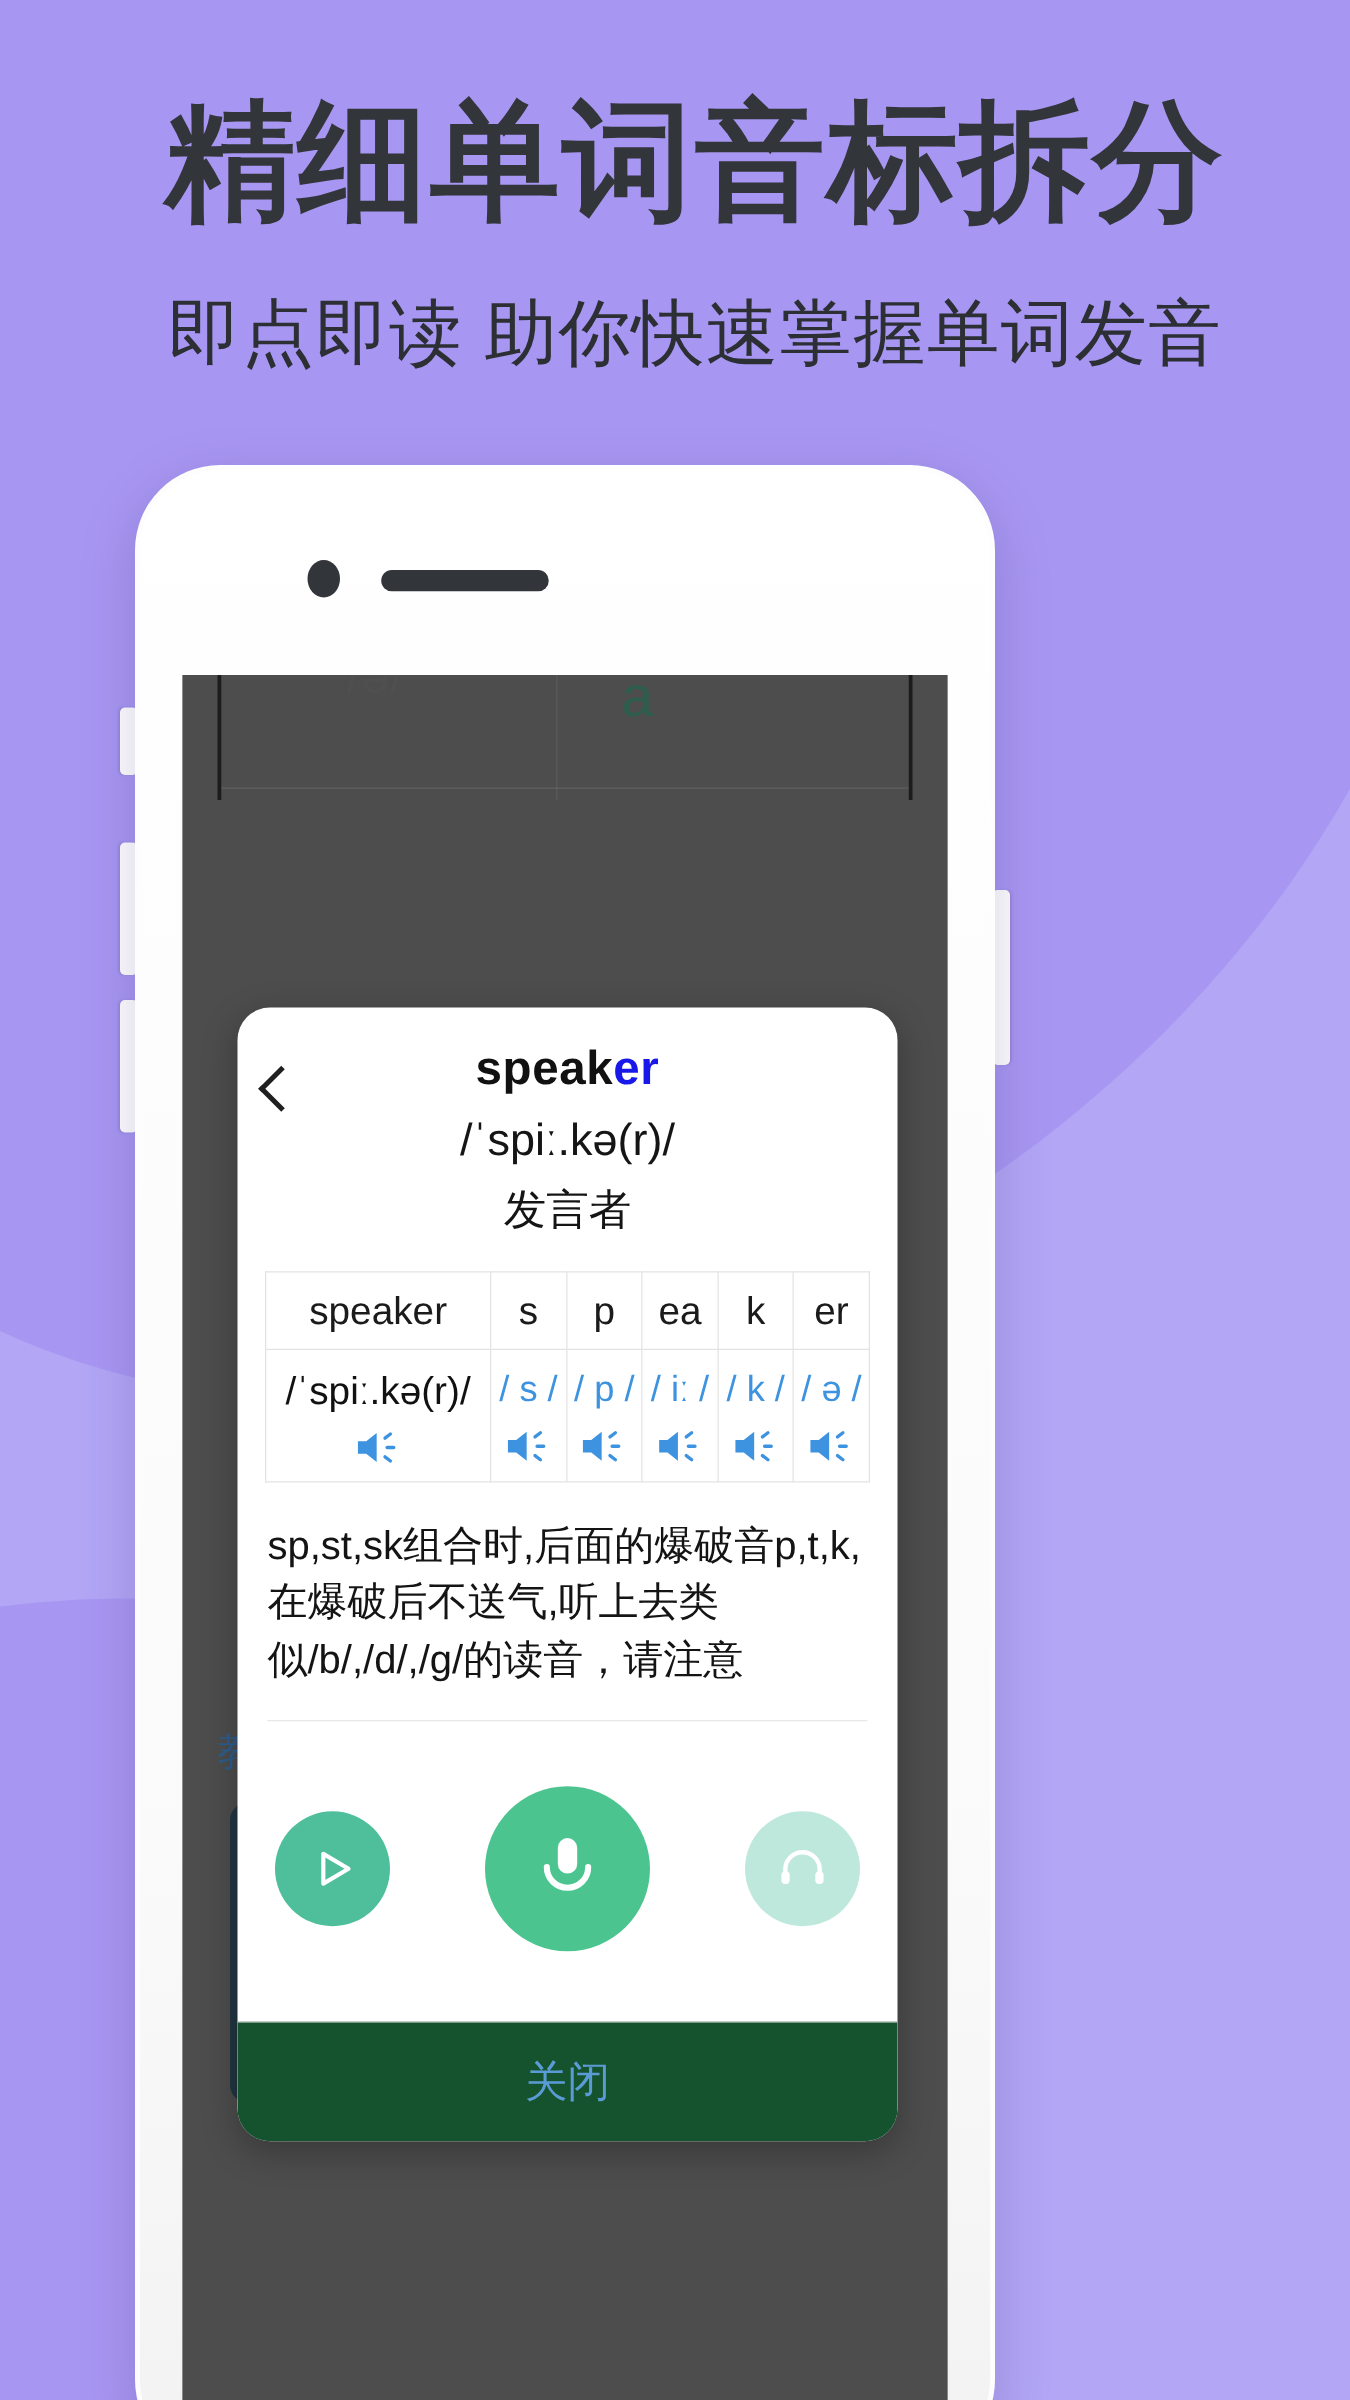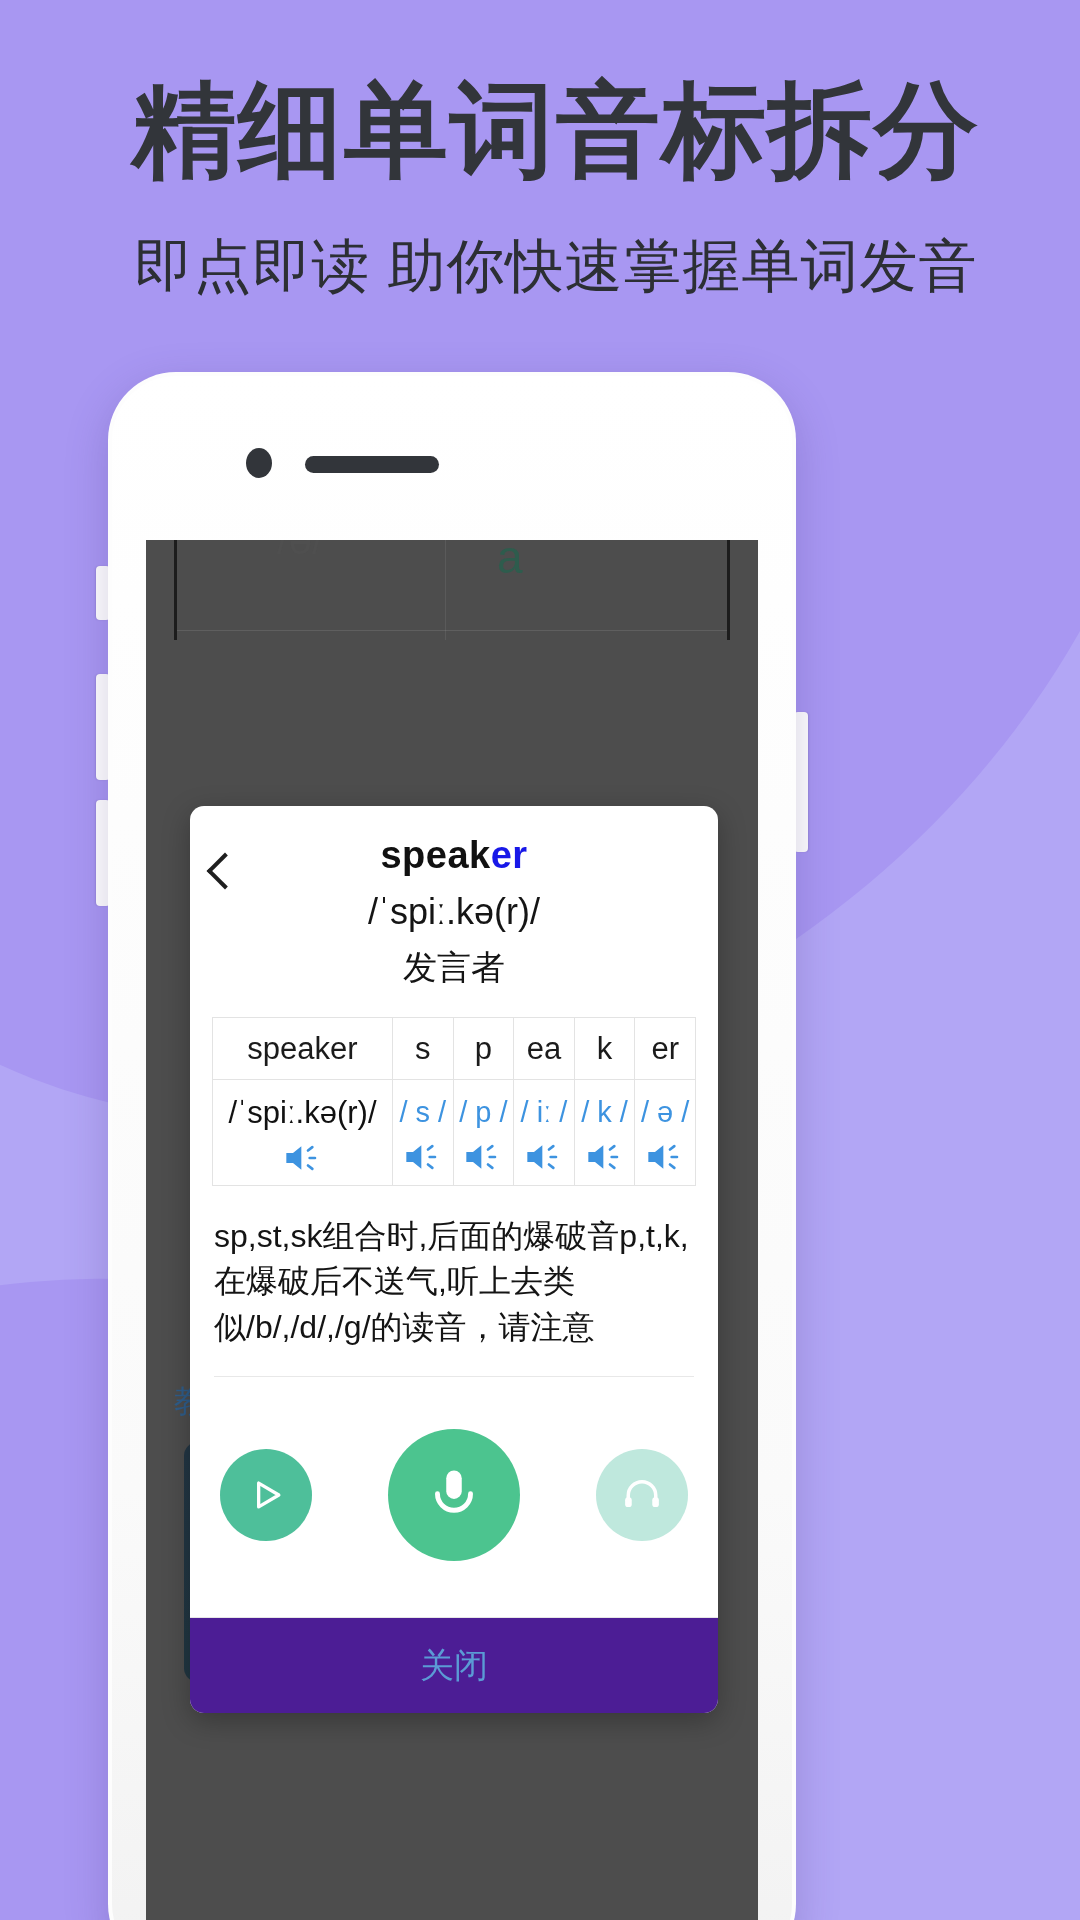--- a/index.html
+++ b/index.html
@@ -86,21 +86,21 @@
     background:rgba(255,255,255,.035);transform:rotate(24deg);
   }
   .dim-videocard .blob{
     position:absolute;right:40px;top:-30px;width:150px;height:150px;border-radius:50%;
     background:rgba(255,255,255,.03);
   }
 
   
   .dialog{
     position:absolute;left:44px;top:266px;width:528px;
-    background:#fff;border-radius:14px;overflow:hidden;
+    background:#fff;border-radius:26px;overflow:hidden;
     box-shadow:0 8px 28px rgba(0,0,0,.28);
     z-index:9;
   }
   .dlg-head{position:relative;padding:28px 0 22px;text-align:center;}
   .back-chev{
     position:absolute;left:22px;top:52px;width:26px;height:26px;
     border-left:4px solid #1f1f1f;border-bottom:4px solid #1f1f1f;
     transform:rotate(45deg);
   }
   .word{font-size:38px;font-weight:bold;color:#111;letter-spacing:.5px;}
@@ -126,21 +126,21 @@
     padding-bottom:26px;border-bottom:1px solid #e8e8e8;
   }
 
   .actions{display:flex;align-items:center;justify-content:center;gap:76px;padding:52px 0 56px;}
   .circ{border-radius:50%;display:flex;align-items:center;justify-content:center;}
   .circ.play{width:92px;height:92px;background:#4ebf9a;}
   .circ.mic{width:132px;height:132px;background:#4cc48f;}
   .circ.head{width:92px;height:92px;background:#bfe8dd;}
 
   .dlg-foot{
-    background:#4c1d95;height:96px;display:flex;align-items:center;justify-content:center;
+    background:#14532d;height:96px;display:flex;align-items:center;justify-content:center;
     border-top:1px solid #e6e6e6;
   }
   .dlg-foot .close{font-size:34px;color:#5b9bd5;}
 </style>
 </head>
 <body>
 
 <div class="bg-base"></div>
 <div class="bg-swoosh"></div>
 <div class="bg-swoosh2"></div>

